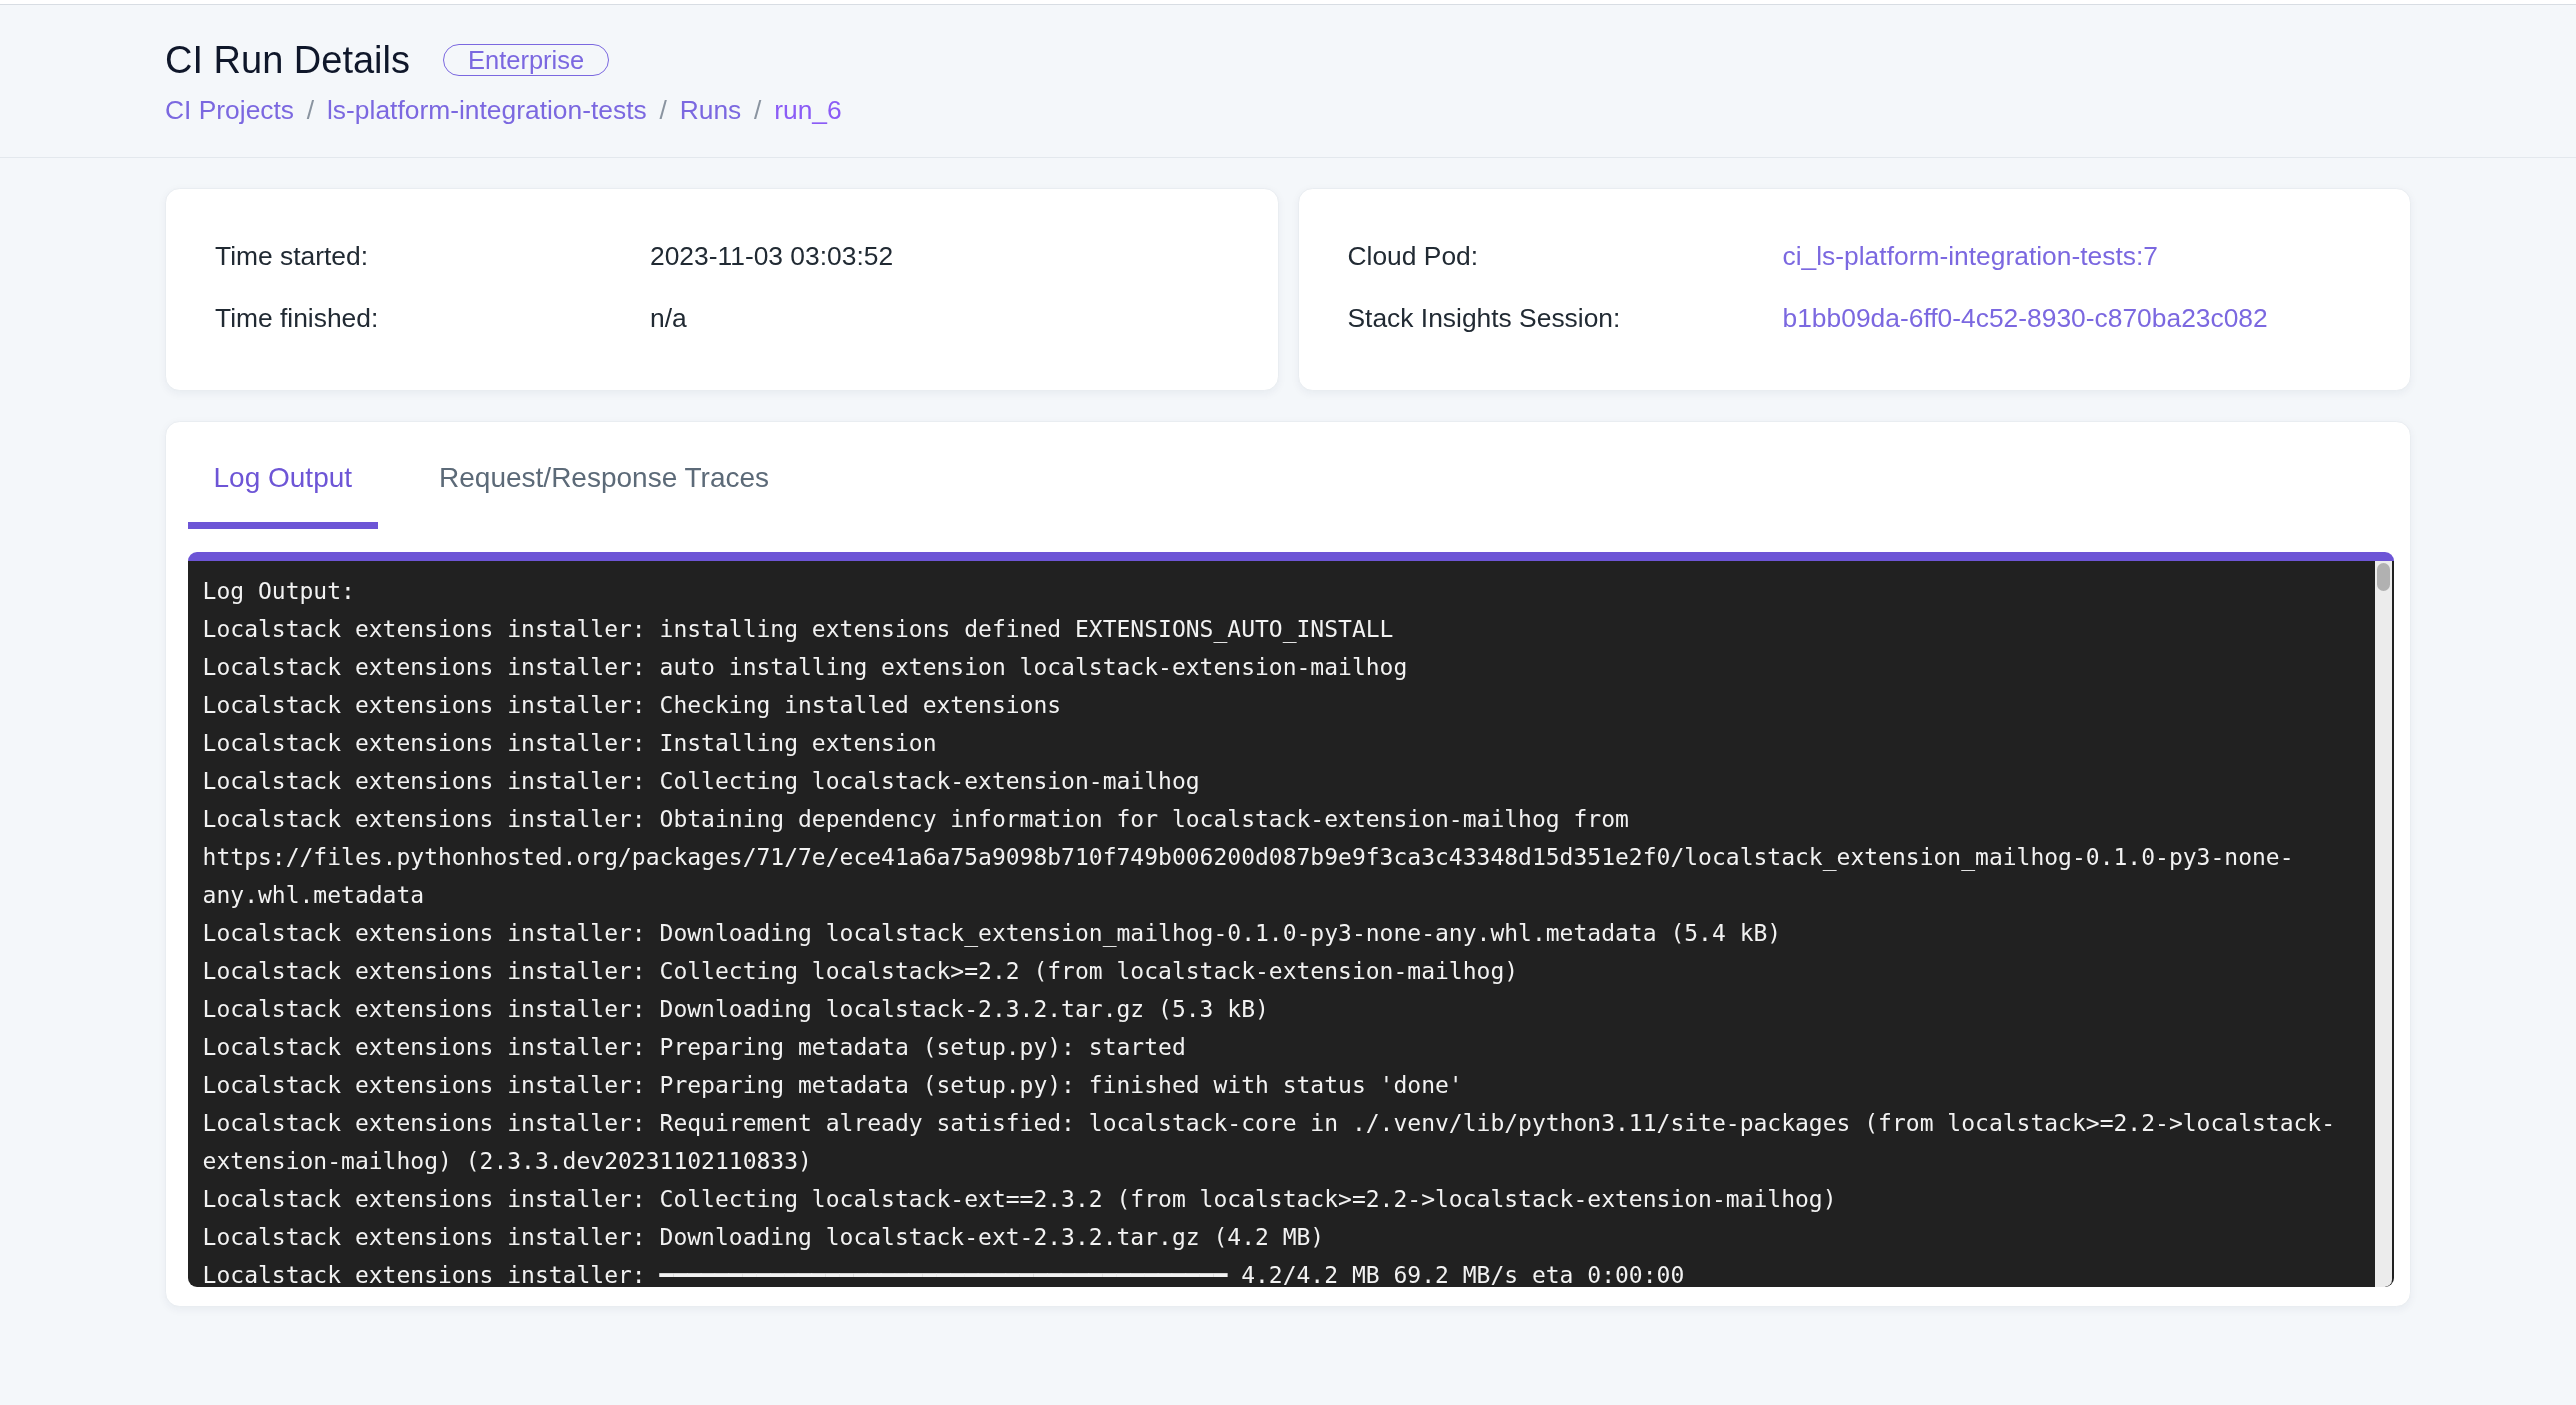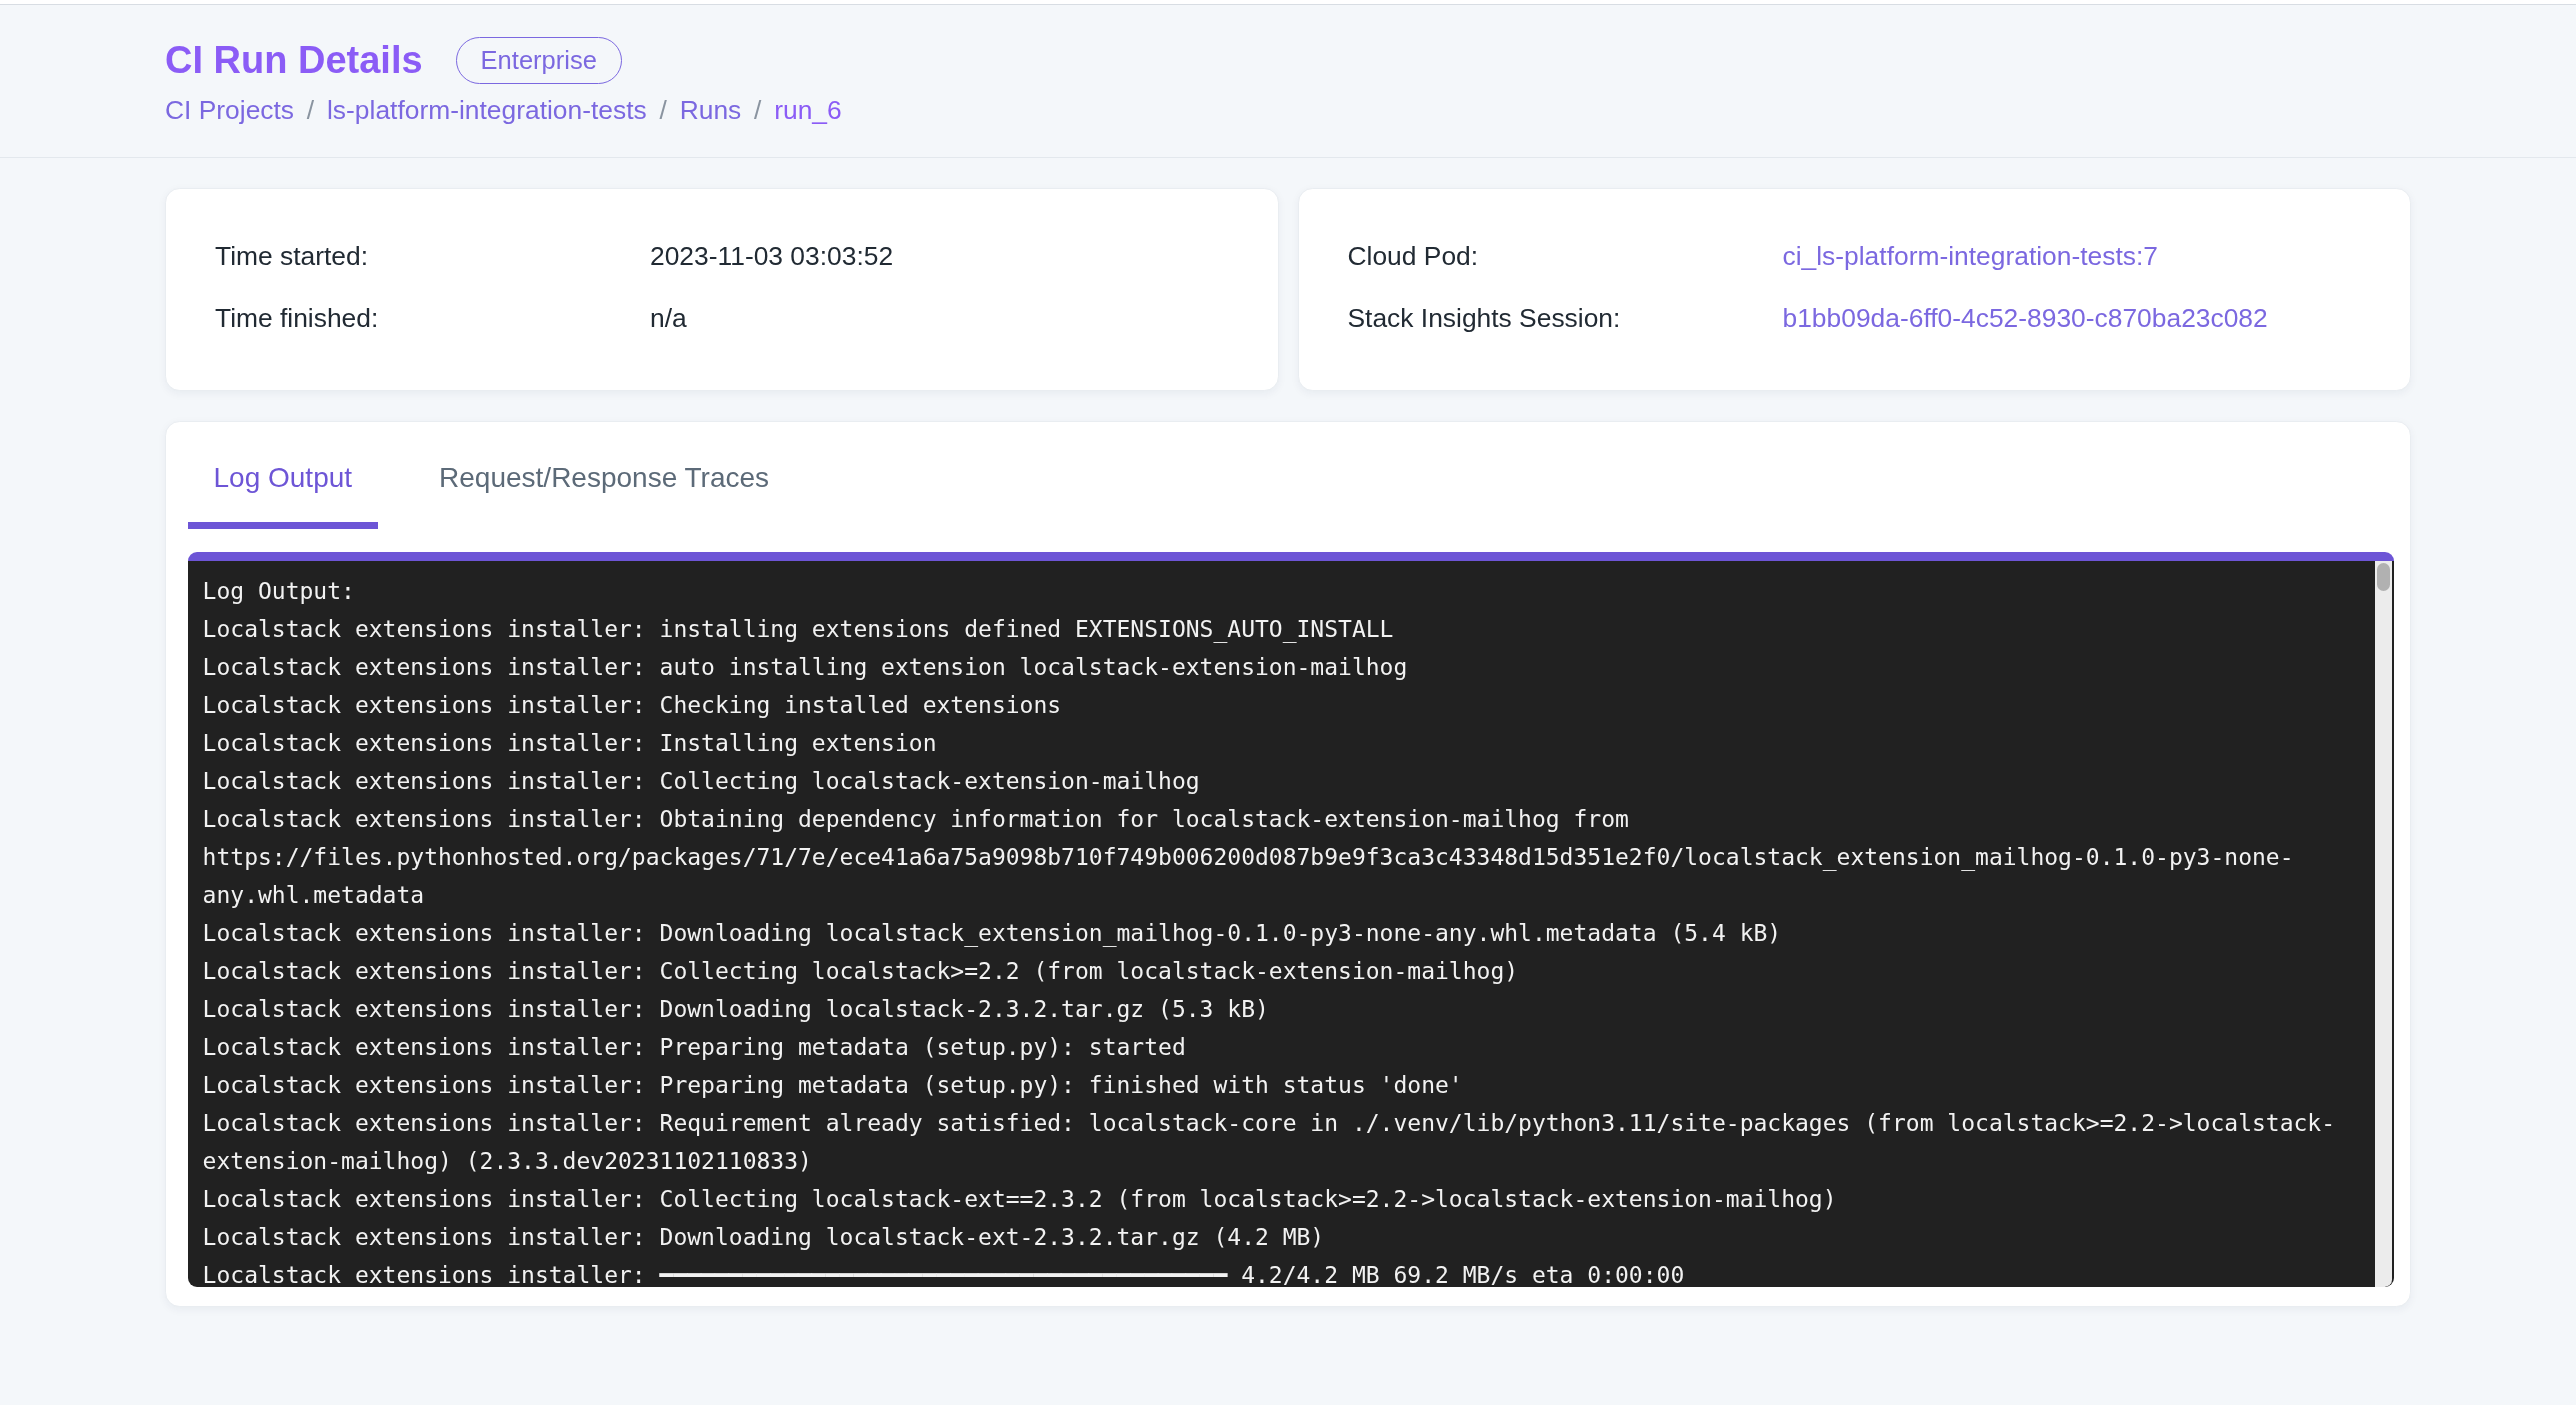--- a/index.html
+++ b/index.html
@@ -24,25 +24,25 @@
     width:100%;
     height:1402px;
   }
   
   .header{
     padding:31px 165px 29px 165px;
     border-bottom:0.9px solid #e3e8ed;
   }
   .title-row{display:flex;align-items:center;gap:33px;}
   .page-title{
-    font-size:38px;line-height:49px;font-weight:700;color:#8b5cf6;
+    font-size:38px;line-height:49px;font-weight:400;color:#0f172a;
   }
   .badge{
     display:inline-flex;align-items:center;
-    height:47px;padding:0 24px;
+    height:32px;padding:0 24px;
     border:1.8px solid var(--link,#7b68e0);
     border-radius:25.5px;
     color:var(--link,#7b68e0);
     font-size:25.5px;
   }
   .breadcrumb{margin-top:7.3px;font-size:26.4px;line-height:36px;display:flex;align-items:center;}
   .crumb{color:#8b5cf6;text-decoration:none;}
   .crumb.link{color:var(--link,#7b68e0);cursor:pointer;}
   .crumb-sep{color:#8a94a0;margin:0 12.8px;}
   

